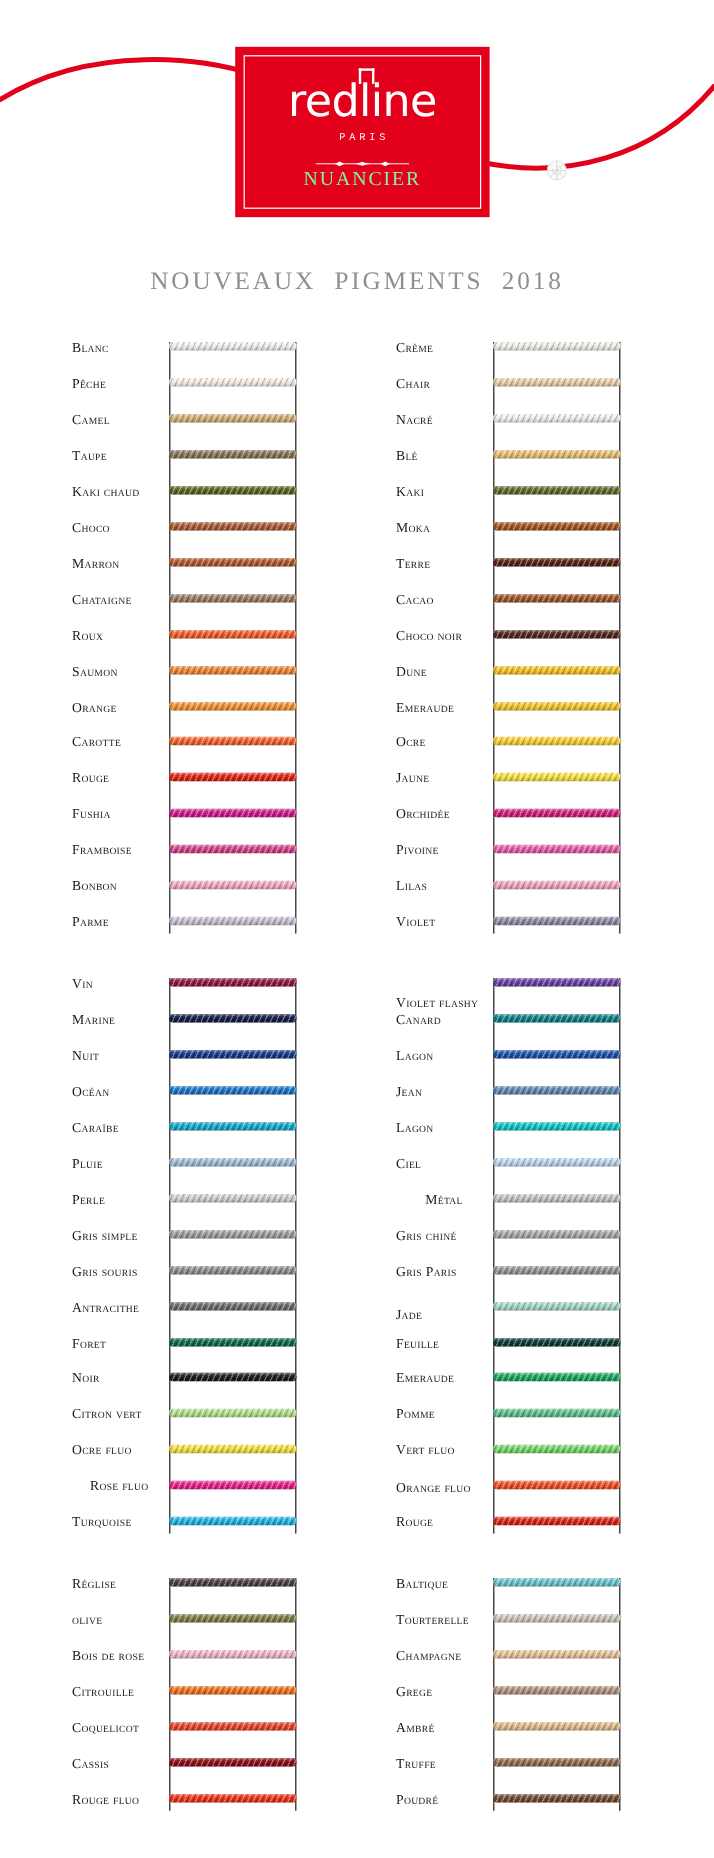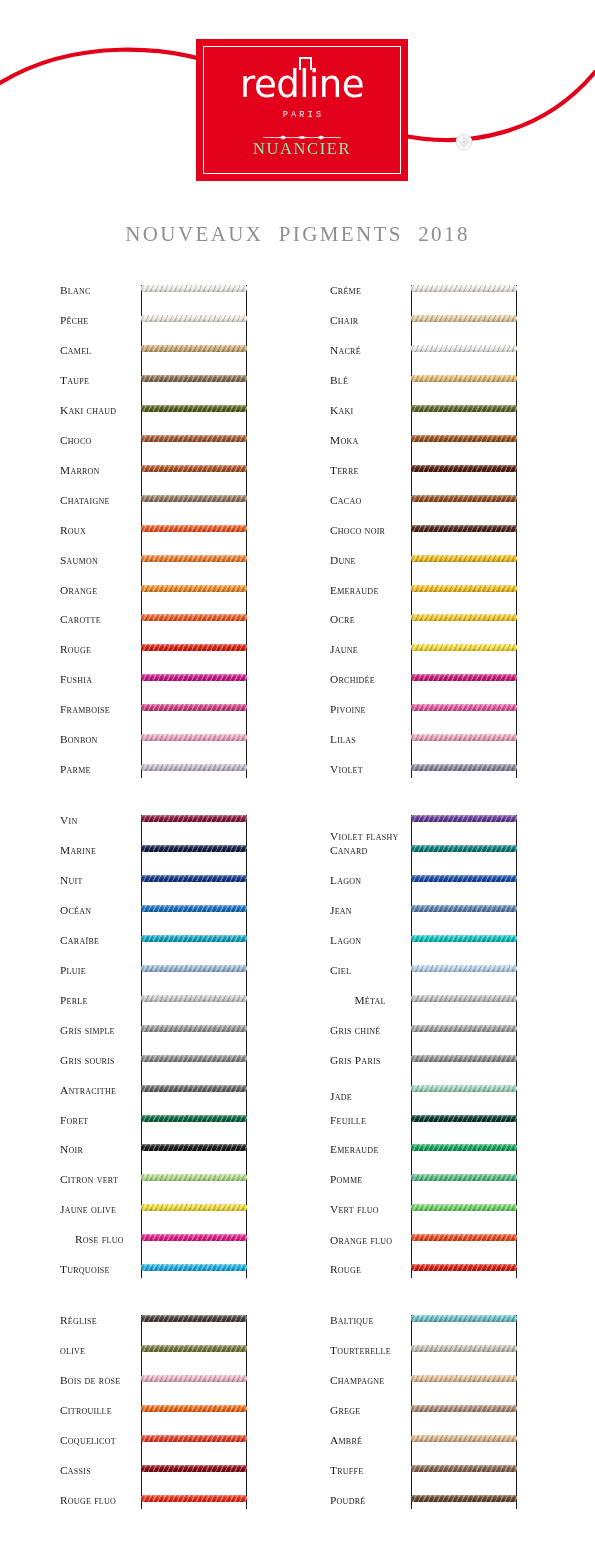--- a/index.html
+++ b/index.html
@@ -257,21 +257,21 @@
         <div class="label small-caps" style="top: 243.6px; position: absolute;">Gris souris</div>
         <div class="cord" title="Gris souris" style="top: 243.6px; background: rgb(142, 142, 142);"></div>
         <div class="label small-caps" style="top: 273.55px; position: absolute;">Antracithe</div>
         <div class="cord" title="Antracithe" style="top: 273.55px; background: rgb(109, 108, 108);"></div>
         <div class="label small-caps" style="top: 303.5px; position: absolute;">Foret</div>
         <div class="cord" title="Foret" style="top: 303.5px; background: rgb(11, 107, 67);"></div>
         <div class="label small-caps" style="top: 333.45px; position: absolute;">Noir</div>
         <div class="cord" title="Noir" style="top: 333.45px; background: rgb(28, 28, 28);"></div>
         <div class="label small-caps" style="top: 363.4px; position: absolute;">Citron vert</div>
         <div class="cord" title="Citron vert" style="top: 363.4px; background: rgb(180, 224, 140);"></div>
-        <div class="label small-caps" style="top: 393.35px; position: absolute;">Jaune olive</div>
+        <div class="label small-caps" style="top: 393.35px; position: absolute;">Ocre fluo</div>
         <div class="cord" title="Jaune fluo" style="top: 393.35px; background: rgb(245, 224, 58);"></div>
         <div class="label small-caps" style="top: 423.3px; position: absolute; margin-left: 15px;">Rose fluo</div>
         <div class="cord" title="Rose fluo" style="top: 423.3px; background: rgb(236, 31, 141);"></div>
         <div class="label small-caps" style="top: 453.25px; position: absolute;">Turquoise</div>
         <div class="cord" title="Turquoise" style="top: 453.25px; background: rgb(31, 178, 230);"></div>
       </div>
       <div class="col right">
         <div class="panel" style="top: 4px; height: 463.25px;"></div>
         <div class="label small-caps" style="top: 20px; position: absolute;">Violet flashy</div>
         <div class="cord" title="Violet flashy" style="top: 4px; background: rgb(107, 63, 160);"></div>

